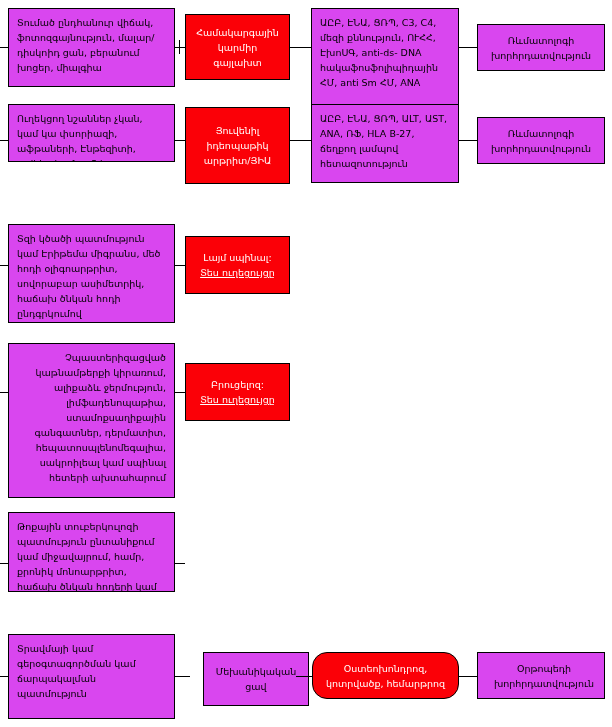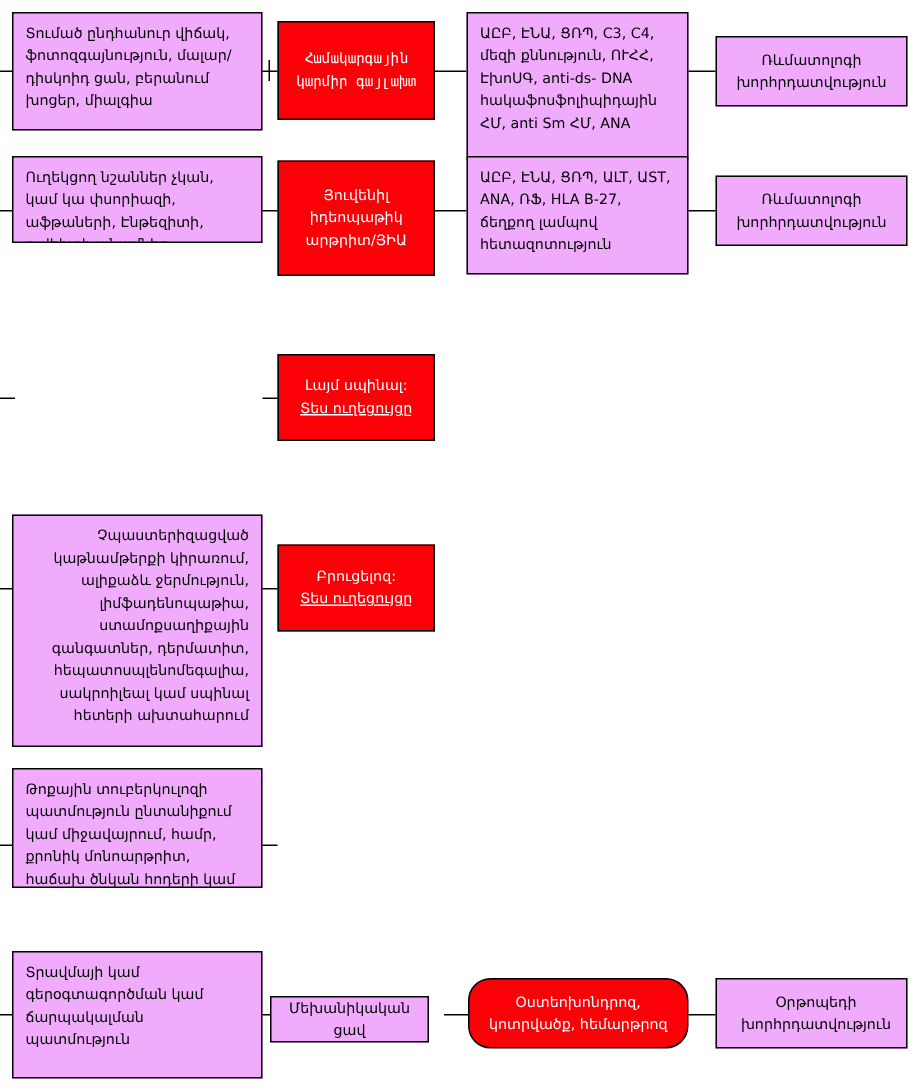--- a/index.html
+++ b/index.html
@@ -4,21 +4,21 @@
 <style>
   html,body{margin:0;padding:0;background:#ffffff;}
   body{
     width:612px;height:727px;position:relative;overflow:hidden;
     font-family:"DejaVu Sans","Liberation Sans",sans-serif;
     color:#000000;
   }
   .canvas{position:absolute;left:0;top:0;width:612px;height:727px;}
   .node{
     position:absolute;box-sizing:border-box;
-    border:1px solid #000000;background:#f0abfc;
+    border:1px solid #000000;background:#d946ef;
     font-size:9.5px;line-height:15px;color:#000000;
     padding:6px 8px;overflow:hidden;
   }
   .node.center{display:flex;align-items:center;justify-content:center;text-align:center;}
   .node.left{text-align:left;}
   .node.red{background:#fb0007;border:1px solid #000000;color:#ffffff;text-align:center;
             display:flex;align-items:center;justify-content:center;}
   .node.red .inner{width:100%;}
   .node .inner{width:100%;}
   .u{text-decoration:underline;}
@@ -32,21 +32,21 @@
 <div class="canvas">
 
   <div class="stub" style="left:0px;top:47px;width:10px;"></div>
   <div class="node left" style="left:8px;top:8px;width:167px;height:79px;">
     <span class="inner">Տումած ընդհանուր վիճակ, ֆոտոզգայնություն, մալար/դիսկոիդ ցան, բերանում խոցեր, միալգիա</span>
   </div>
 
   <div class="conn" style="left:175px;top:47px;width:10px;"></div>
   <div class="connv" style="left:179px;top:40px;height:14px;"></div>
 
-  <div class="node red" style="left:185px;top:14px;width:105px;height:66px;font-family:Liberation Mono, monospace;">
+  <div class="node red" style="left:185px;top:14px;width:105px;height:66px;">
     <span class="inner">Համակարգային կարմիր գայլախտ</span>
   </div>
 
   <div class="conn" style="left:290px;top:47px;width:21px;"></div>
 
   <div class="node left" style="left:311px;top:8px;width:148px;height:99px;">
     <span class="inner">ԱԸԲ, ԷՆԱ, ՑՌՊ, C3, C4, մեզի քննություն, ՈՒՀՀ, ԷխոՍԳ, anti-ds- DNA հակաֆոսֆոլիպիդային ՀՄ, anti Sm ՀՄ, ANA</span>
   </div>
 
   <div class="conn" style="left:459px;top:47px;width:18px;"></div>
@@ -72,20 +72,23 @@
     <span class="inner">ԱԸԲ, ԷՆԱ, ՑՌՊ, ԱLT, ԱST, ANA, ՌՖ, HLA B-27, ճեղքող լամպով հետազոտություն</span>
   </div>
 
   <div class="conn" style="left:459px;top:140px;width:18px;"></div>
 
   <div class="node center" style="left:477px;top:117px;width:128px;height:47px;">
     <span class="inner">Ռևմատոլոգի խորհրդատվություն</span>
   </div>
 
   <div class="stub" style="left:0px;top:265px;width:10px;"></div>
+  <div class="node left" style="left:8px;top:224px;width:167px;height:99px;">
+    <span class="inner">Տզի կծածի պատմություն կամ Էրիթեմա միգրանս, մեծ հոդի օլիգոարթրիտ, սովորաբար ասիմետրիկ, հաճախ ծնկան հոդի ընդգրկումով</span>
+  </div>
 
   <div class="conn" style="left:175px;top:265px;width:10px;"></div>
 
   <div class="node red" style="left:185px;top:236px;width:105px;height:58px;">
     <span class="inner">
       <span>Լայմ սպինալ:</span><br>
       <span class="u">Տես ուղեցույցը</span>
     </span>
   </div>
 
@@ -111,21 +114,21 @@
   <div class="conn" style="left:175px;top:563px;width:10px;"></div>
 
 
   <div class="stub" style="left:0px;top:676px;width:10px;"></div>
   <div class="node left" style="left:8px;top:634px;width:167px;height:85px;">
     <span class="inner">Տրավմայի կամ գերօգտագործման կամ ճարպակալման պատմություն</span>
   </div>
 
   <div class="conn" style="left:175px;top:676px;width:15px;"></div>
 
-  <div class="node center" style="left:180px;top:652px;width:106px;height:31px;margin-top:12px;">
+  <div class="node center" style="left:203px;top:652px;width:106px;height:54px;">
     <span class="inner">Մեխանիկական ցավ</span>
   </div>
 
   <div class="conn" style="left:296px;top:676px;width:16px;"></div>
 
   <div class="node red" style="left:312px;top:652px;width:147px;height:47px;border-radius:15px;">
     <span class="inner">Օստեոխոնդրոզ, կոտրվածք, հեմարթրոզ</span>
   </div>
 
   <div class="conn" style="left:459px;top:676px;width:18px;"></div>

